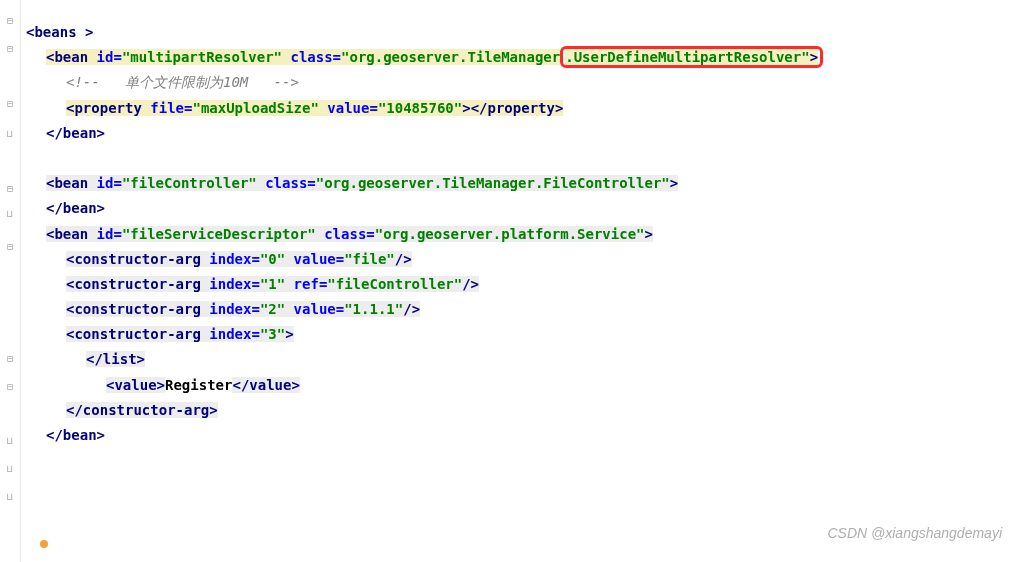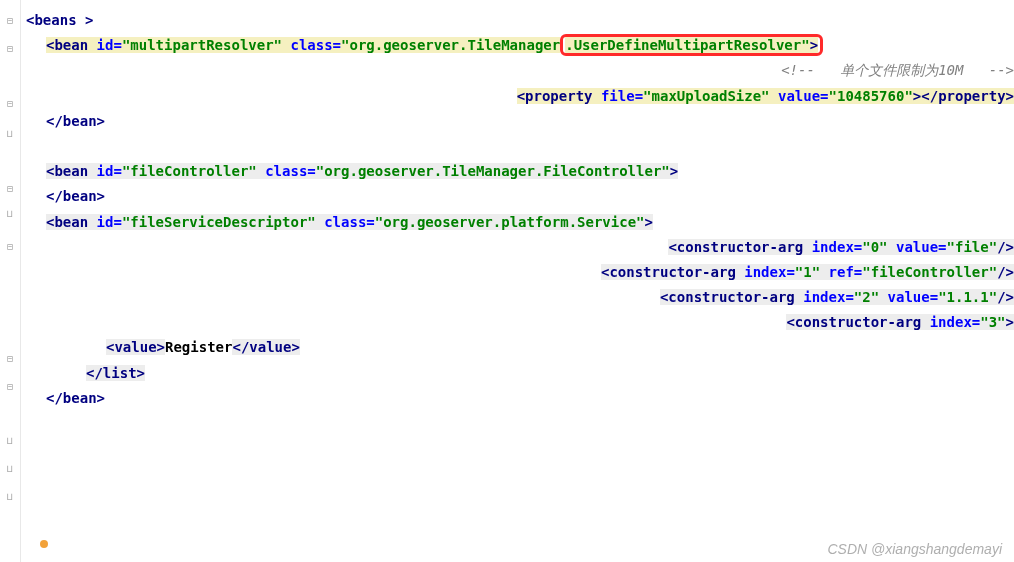--- a/index.html
+++ b/index.html
@@ -27,43 +27,43 @@
   .gm {
     position: absolute;
     left: 4px;
     width: 12px;
     height: 12px;
     font-size: 10px;
     color: #aaa;
     text-align: center;
   }
   .code {
-    padding: 8px 0 8px 26px;
+    padding: 20px 0 8px 26px;
     font-weight: bold;
   }
   .line { white-space: pre; }
   .i1 { padding-left: 20px; }
-  .i2 { padding-left: 40px; text-align: right; }
+  .i2 { padding-left: 40px; }
   .i3 { padding-left: 60px; }
   .i4 { padding-left: 80px; }
   .tag { color: #000080; }
   .attr { color: #0000ff; }
   .str { color: #008000; }
   .cmt { color: #808080; font-style: italic; font-weight: normal;}
   .hl { background: #f5f0c0; }
   .bg { background: #ededed; }
   .redbox {
     border: 3px solid #ff2a2a;
     border-radius: 6px;
     padding: 0 2px;
   }
   .watermark {
     position: absolute;
     right: 12px;
-    bottom: 0;
+    bottom: 16px;
     color: rgba(120,120,120,0.6);
     font-family: sans-serif;
     font-size: 14px;
     font-style: italic;
     font-weight: normal;
   }
   .orange-dot{
     position:absolute;
     left:40px;
     bottom:14px;
@@ -112,23 +112,24 @@
 
 <div class="line i2"><span class="bg"><span class="tag">&lt;constructor-arg </span><span class="attr">index=</span><span class="str">"0"</span><span class="attr"> value=</span><span class="str">"file"</span><span class="tag">/&gt;</span></span></div>
 
 <div class="line i2"><span class="bg"><span class="tag">&lt;constructor-arg </span><span class="attr">index=</span><span class="str">"1"</span><span class="attr"> ref=</span><span class="str">"fileController"</span><span class="tag">/&gt;</span></span></div>
 
 <div class="line i2"><span class="bg"><span class="tag">&lt;constructor-arg </span><span class="attr">index=</span><span class="str">"2"</span><span class="attr"> value=</span><span class="str">"1.1.1"</span><span class="tag">/&gt;</span></span></div>
 
 <div class="line i2"><span class="bg"><span class="tag">&lt;constructor-arg </span><span class="attr">index=</span><span class="str">"3"</span><span class="tag">&gt;</span></span></div>
 
 
+<div class="line i3"><span class="bg"><span class="tag">&lt;/list&gt;</span></span></div>
+
 <div class="line i4"><span class="bg"><span class="tag">&lt;value&gt;</span></span><span>Register</span><span class="bg"><span class="tag">&lt;/value&gt;</span></span></div>
 
-<div class="line i3"><span class="bg"><span class="tag">&lt;/list&gt;</span></span></div>
-
+<div class="line i2"><span class="bg"><span class="tag">&lt;/constructor-arg&gt;</span></span></div>
 
 <div class="line i1"><span class="tag">&lt;/bean&gt;</span></div>
 
 </div>
 
 <div class="orange-dot"></div>
 <div class="watermark">CSDN @xiangshangdemayi</div>
 
 </body></html>

